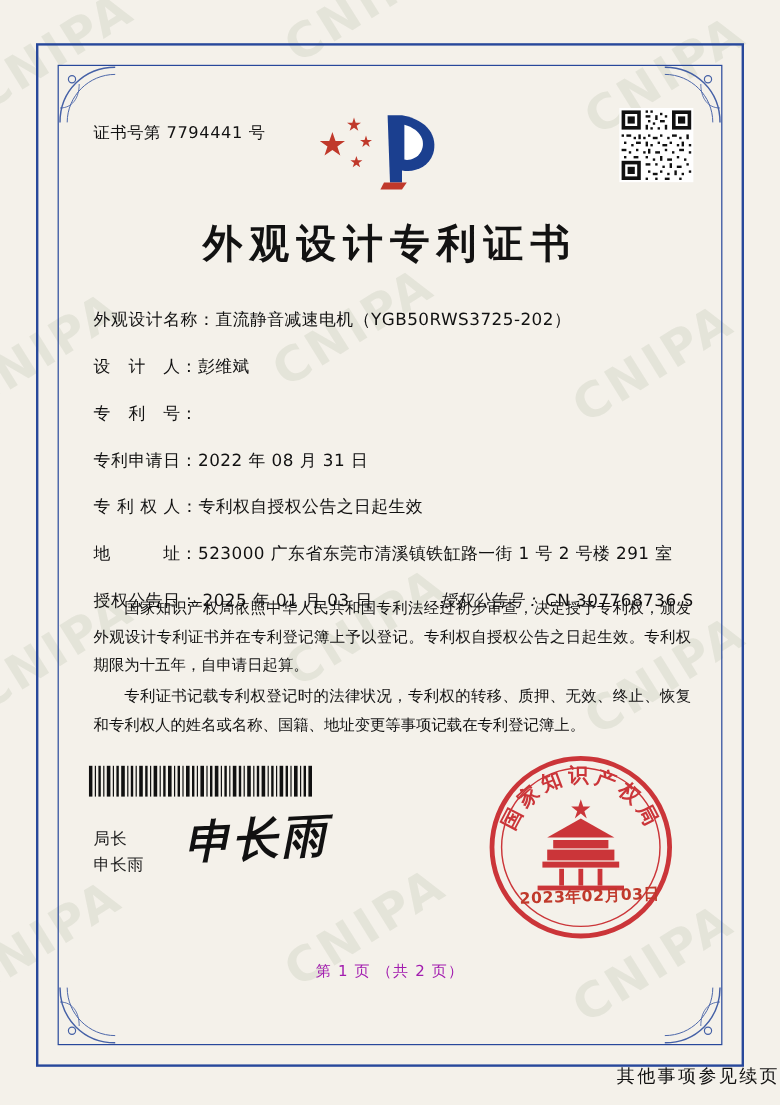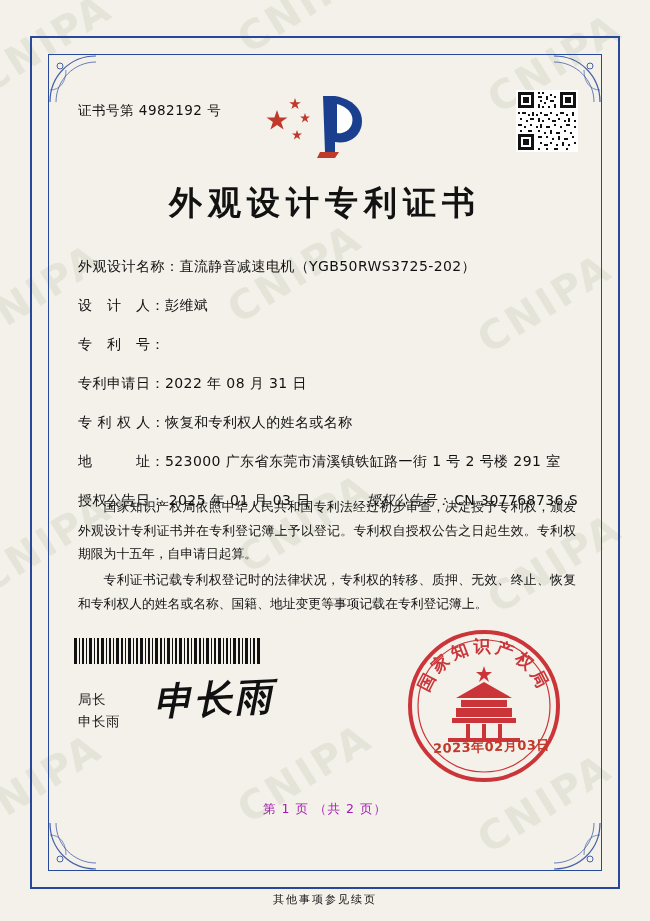--- a/index.html
+++ b/index.html
@@ -228,22 +228,22 @@
     top: 735px;
     text-align: center;
     font-size: 12.5px;
     color: #a21caf;
     letter-spacing: 1px;
   }
   .footer-note {
     position: absolute;
     left: 0; right: 0;
     bottom: 14px;
-    text-align: center;
-    font-size: 11px;
+    text-align: right;
+    font-size: 15px;
     color: #111;
     letter-spacing: 2px;
     z-index: 3;
   }
 </style>
 </head>
 <body>
 
 <div class="watermark-layer" id="wm-layer">
     <div class="wm" style="left: -30px; top: 20px;">CNIPA</div>
@@ -293,21 +293,21 @@
     <svg width="54" height="54" viewBox="0 0 54 54">
       <path d="M4 50 C4 24 24 4 50 4" fill="none" stroke="#27489b" stroke-width="1.2"></path>
       <path d="M10 50 C10 28 28 10 50 10" fill="none" stroke="#27489b" stroke-width="0.8"></path>
       <circle cx="14" cy="14" r="3" fill="none" stroke="#27489b" stroke-width="1"></circle>
       <path d="M4 38 C14 38 20 30 20 18" fill="none" stroke="#27489b" stroke-width="0.7"></path>
     </svg>
   </div>
 
   <div class="content">
 
-    <div class="cert-no">证书号第 4982192 号</div>
+    <div class="cert-no">证书号第 7794441 号</div>
 
     <div class="qr">
       <svg width="62" height="62" viewBox="0 0 62 62">
         <rect width="62" height="62" fill="#ffffff"></rect>
         <g fill="#111">
           <rect x="2" y="2" width="16" height="16"></rect>
             <rect x="5" y="5" width="10" height="10" fill="#fff"></rect>
             <rect x="7" y="7" width="6" height="6"></rect>
           <rect x="44" y="2" width="16" height="16"></rect>
             <rect x="47" y="5" width="10" height="10" fill="#fff"></rect>
@@ -420,21 +420,21 @@
       </div>
       <div class="row">
         <span class="label">专　利　号：</span>
       </div>
       <div class="row">
         <span class="label">专利申请日：</span>
         <span class="value">2022 年 08 月 31 日</span>
       </div>
       <div class="row">
         <span class="label">专 利 权 人：</span>
-        <span class="value">恢复和专利权人的姓名或名称</span>
+        <span class="value">专利权自授权公告之日起生效</span>
       </div>
       <div class="row">
         <span class="label">地　　　址：</span>
         <span class="value">523000 广东省东莞市清溪镇铁缸路一街 1 号 2 号楼 291 室</span>
       </div>
       <div class="row two-col">
         <span class="label">授权公告日：</span>
         <span class="value">2025 年 01 月 03 日</span>
         <span class="label2">授权公告号：</span>
         <span class="value">CN 307768736 S</span>

